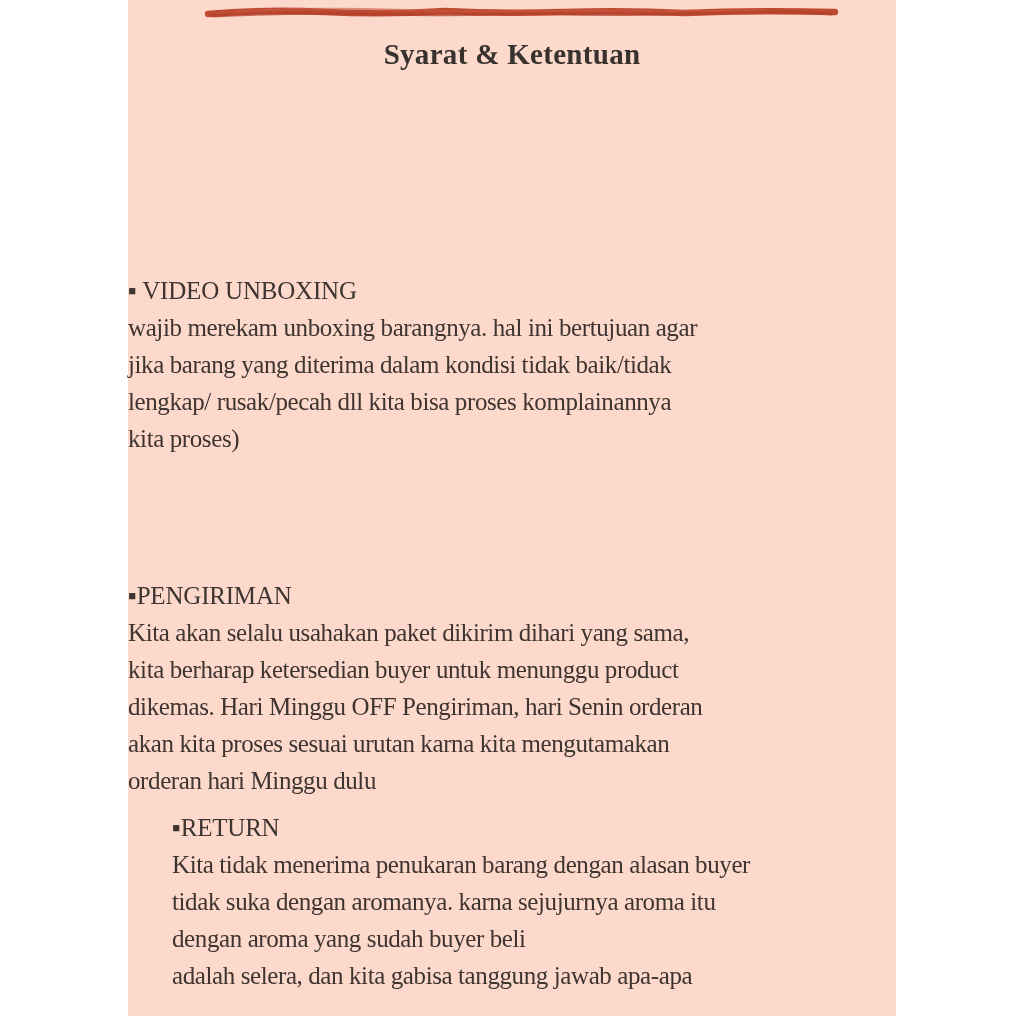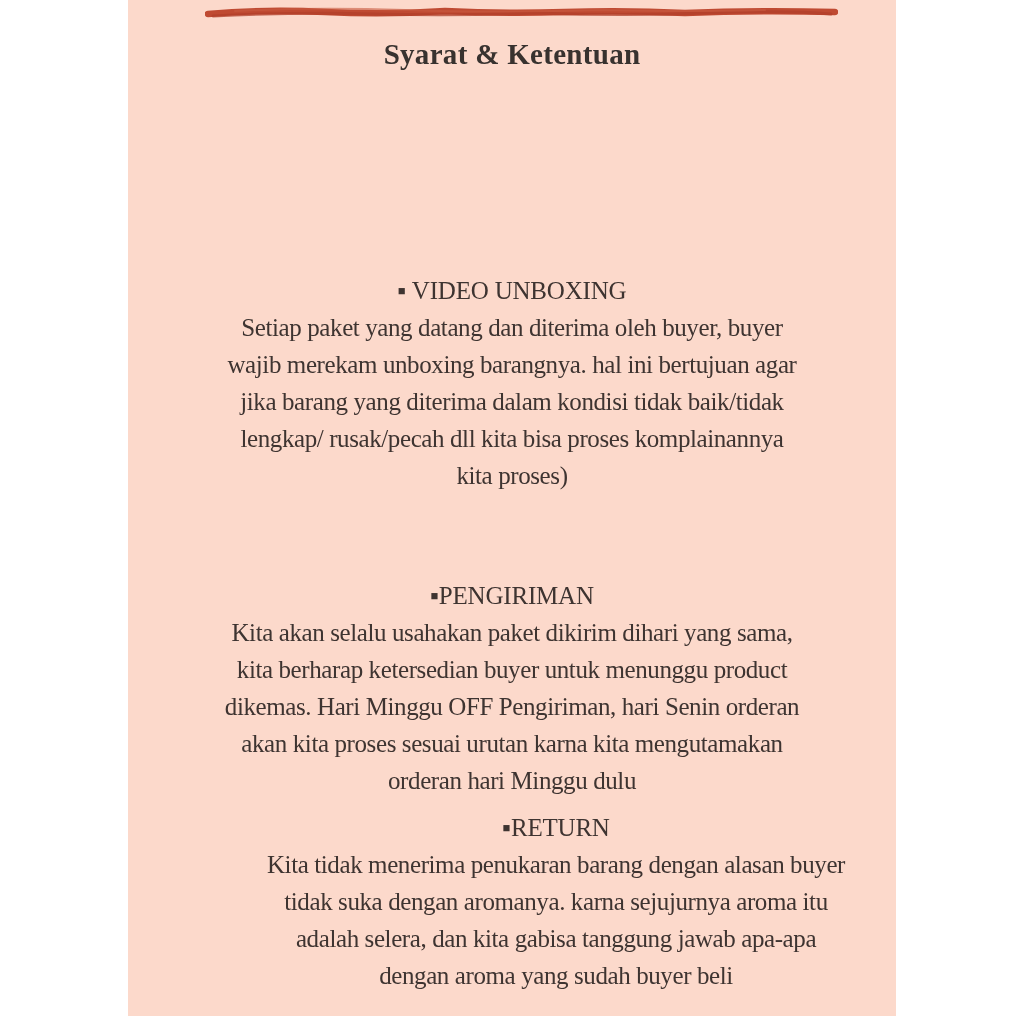--- a/index.html
+++ b/index.html
@@ -47,21 +47,20 @@
     font-weight: bold;
     letter-spacing: -0.2px;
     line-height: 37px;
     color: #3b3632;
     white-space: nowrap;
   }
   .section {
     position: absolute;
     left: 0;
     width: 768px;
-    text-align: center;
     color: #3e3431;
   }
   .section-heading {
     font-size: 25px;
     line-height: 37px;
     letter-spacing: -0.2px;
     white-space: nowrap;
   }
   .section-line {
     font-size: 25px;
@@ -85,38 +84,37 @@
         <path d="M8,12 Q90,8 170,10 T330,9 Q420,12 500,9 T626,10" fill="none" stroke="#b2402b" stroke-width="3" stroke-linecap="round" opacity="0.75"></path>
         <path d="M30,7 Q110,3 200,6 T400,6 Q490,8 560,6" fill="none" stroke="#c85a40" stroke-width="2" stroke-linecap="round" opacity="0.6"></path>
       </svg>
     </div>
 
     <div class="page-title">Syarat &amp; Ketentuan</div>
 
 
     <div class="section s1">
       <div class="section-heading">▪ VIDEO UNBOXING</div>
-      <div class="section-line">Setiap paket yang datang dan diterima oleh buyer, buyer</div>
       <div class="section-line">wajib merekam unboxing barangnya. hal ini bertujuan agar</div>
       <div class="section-line">jika barang yang diterima dalam kondisi tidak baik/tidak</div>
       <div class="section-line">lengkap/ rusak/pecah dll kita bisa proses komplainannya</div>
       <div class="section-line">kita proses)</div>
     </div>
 
     <div class="section s2">
       <div class="section-heading">▪PENGIRIMAN</div>
       <div class="section-line">Kita akan selalu usahakan paket dikirim dihari yang sama,</div>
       <div class="section-line">kita berharap ketersedian buyer untuk menunggu product</div>
       <div class="section-line">dikemas. Hari Minggu OFF Pengiriman, hari Senin orderan</div>
       <div class="section-line">akan kita proses sesuai urutan karna kita mengutamakan</div>
       <div class="section-line">orderan hari Minggu dulu</div>
     </div>
 
     <div class="section s3">
       <div class="section-heading">▪RETURN</div>
       <div class="section-line">Kita tidak menerima penukaran barang dengan alasan buyer</div>
       <div class="section-line">tidak suka dengan aromanya. karna sejujurnya aroma itu</div>
+      <div class="section-line">dengan aroma yang sudah buyer beli</div>
       <div class="section-line">adalah selera, dan kita gabisa tanggung jawab apa-apa</div>
-      <div class="section-line">dengan aroma yang sudah buyer beli</div>
     </div>
 
   </div>
 </div>
 
 </body></html>

